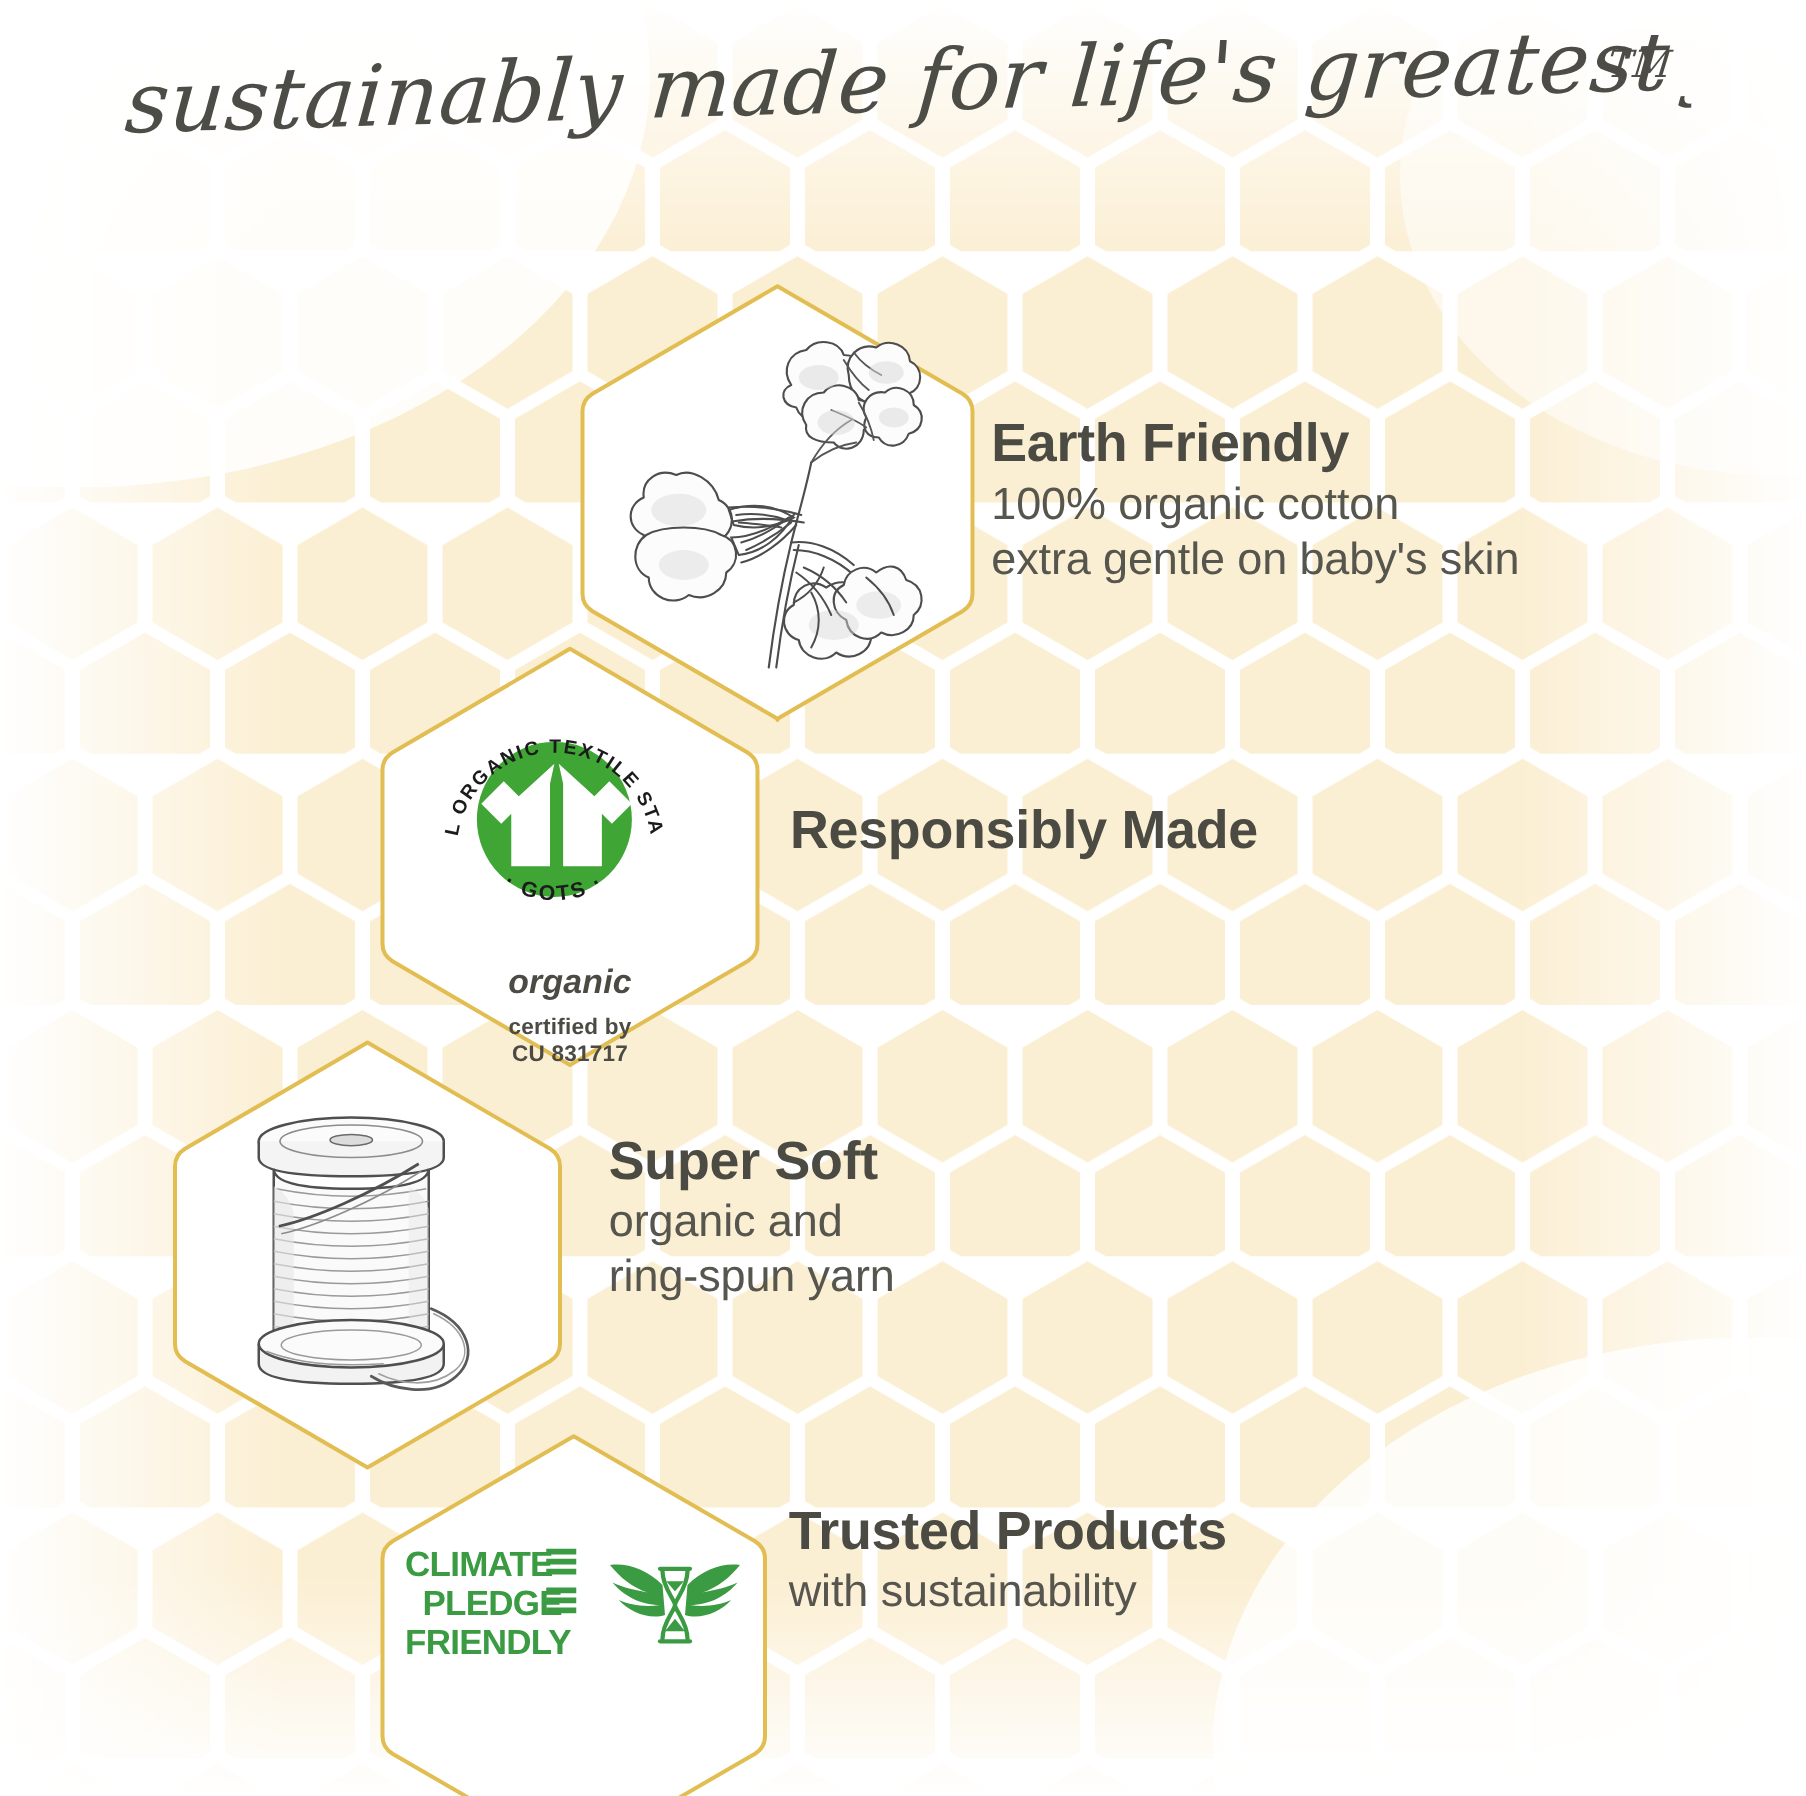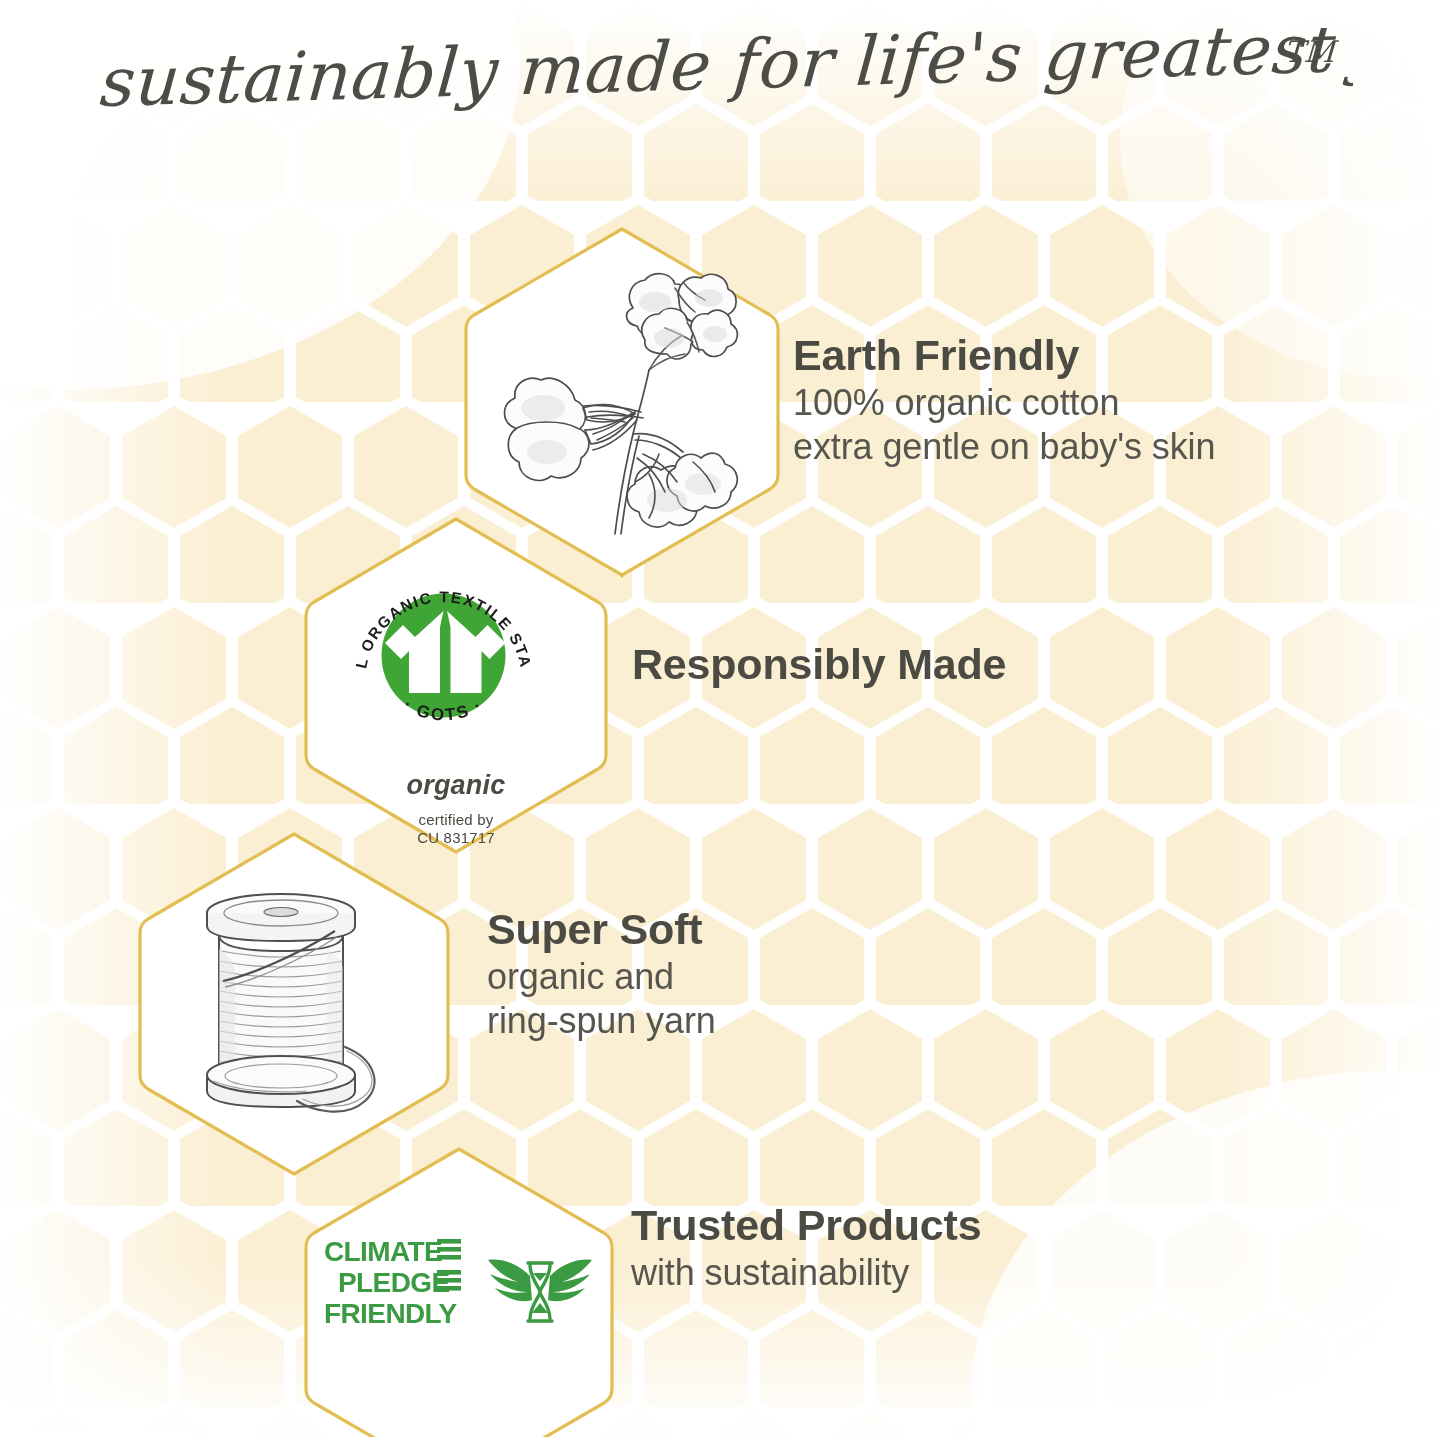--- a/index.html
+++ b/index.html
@@ -89,35 +89,35 @@
     font-family:"Liberation Sans", sans-serif;
     font-weight:bold;
     font-size:27px;
     color:#4b4b43;
     margin-top:12px;
     letter-spacing:0.2px;
     font-style:italic;
   }
   .gots-certby{
     font-family:"Liberation Sans", sans-serif;
-    font-weight:normal;
-    font-size:15px;
+    font-weight:bold;
+    font-size:18px;
     color:#4b4b43;
     line-height:1.22;
     margin-top:10px;
     letter-spacing:0.2px;
   }
   
   .cpf-wrap{
     position:absolute;
     left:50%;
     top:50%;
     transform:translate(-50%,-50%);
     display:flex;
-    align-items:flex-end;
+    align-items:center;
     gap:14px;
     text-decoration:underline;
   }
 </style>
 </head>
 <body>
 
 <div id="stage">
 
   <svg id="honeycomb" viewBox="0 0 1445 1437" xmlns="http://www.w3.org/2000/svg">

